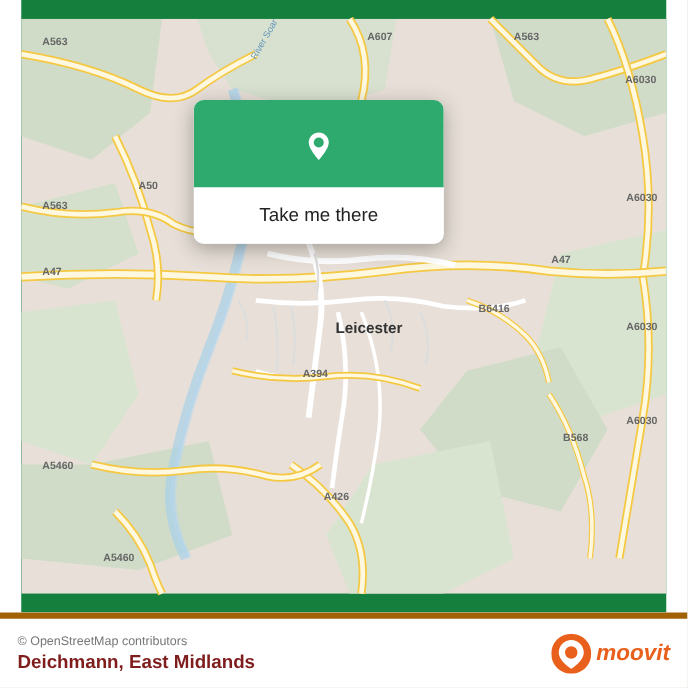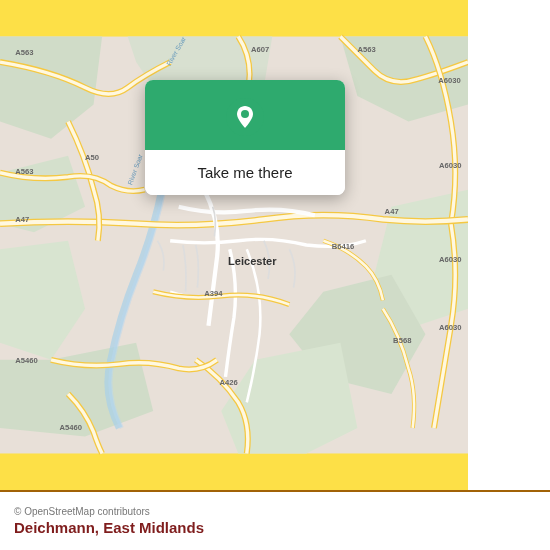--- a/index.html
+++ b/index.html
@@ -5,40 +5,41 @@
     * { margin: 0; padding: 0; box-sizing: border-box; }
     body {
       width: 550px;
       height: 550px;
       overflow: hidden;
       font-family: Arial, sans-serif;
       position: relative;
     }
 
     #map-container {
-      width: 468px;
+      width: 516px;
       height: 490px;
       position: relative;
       overflow: hidden;
-      background-color: #fde047;
+      background-color: #15803d;
+      margin-left: 17px;
     }
 
     
     .map-bg {
       width: 100%;
       height: 100%;
       position: absolute;
       top: 0; left: 0;
     }
 
     
     #popup-card {
       position: absolute;
       top: 80px;
-      left: 145px;
+      left: 155px;
       width: 200px;
       background: white;
       border-radius: 8px;
       box-shadow: 0 4px 16px rgba(0,0,0,0.3);
       overflow: hidden;
       z-index: 10;
     }
 
     #popup-header {
       background: #2eaa6e;
@@ -67,21 +68,21 @@
 
     
     #bottom-bar {
       width: 550px;
       height: 60px;
       background: white;
       display: flex;
       align-items: center;
       justify-content: space-between;
       padding: 0 14px;
-      border-top: 2px solid #a16207;
+      border-top: 5px solid #a16207;
       position: absolute;
       bottom: 0;
       left: 0;
     }
 
     #bottom-left {
       display: flex;
       flex-direction: column;
     }
 
@@ -226,13 +227,22 @@
   </div>
   <button id="popup-button">Take me there</button>
 </div>
 
 <div id="bottom-bar">
   <div id="bottom-left">
     <span id="attribution">© OpenStreetMap contributors</span>
     <span id="location-name">Deichmann, East Midlands</span>
   </div>
 
+  <div id="moovit-logo">
+
+    <svg class="moovit-icon" viewBox="0 0 32 32" xmlns="http://www.w3.org/2000/svg">
+      <circle cx="16" cy="16" r="16" fill="#e8601c"></circle>
+      <path d="M16 5 C10.48 5 6 9.48 6 15 C6 22 16 28 16 28 C16 28 26 22 26 15 C26 9.48 21.52 5 16 5Z" fill="white"></path>
+      <circle cx="16" cy="15" r="5" fill="#e8601c"></circle>
+    </svg>
+    <span class="moovit-text">moovit</span>
+  </div>
 </div>
 
 </body></html>

